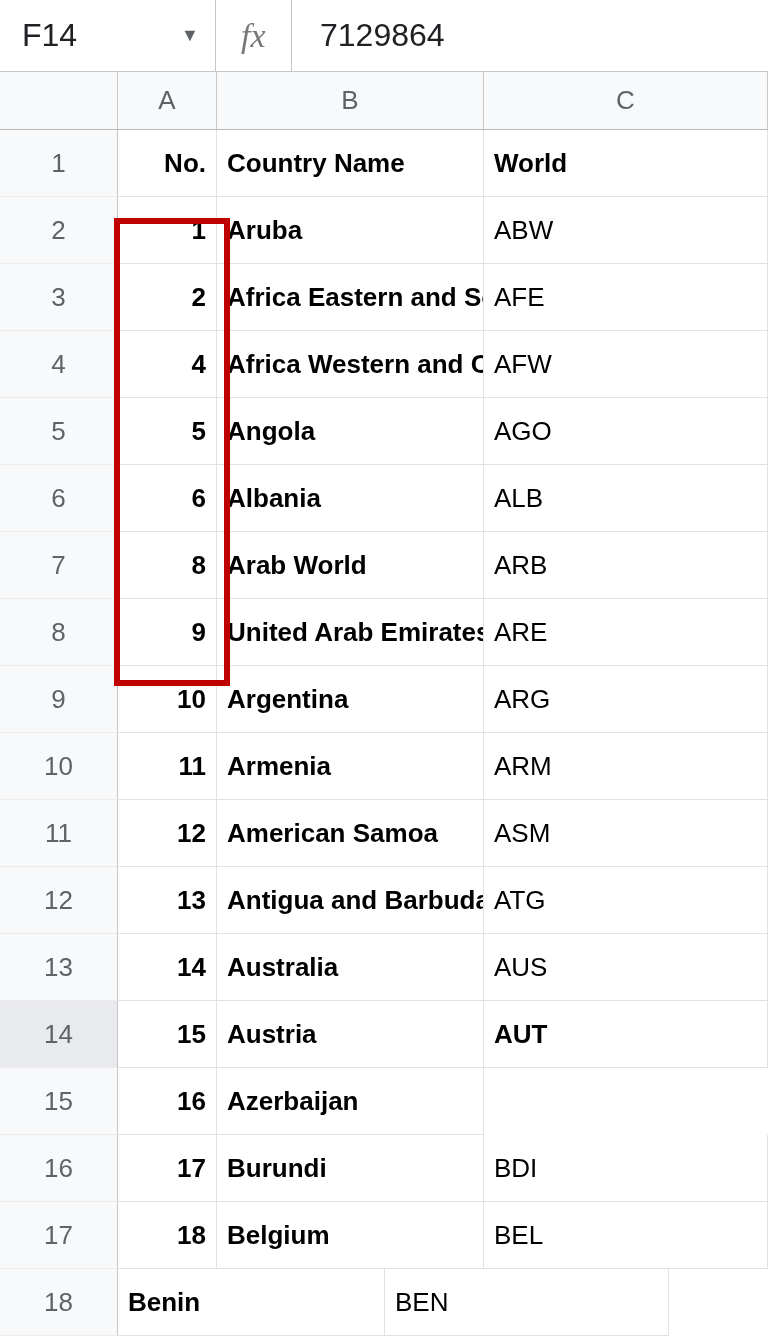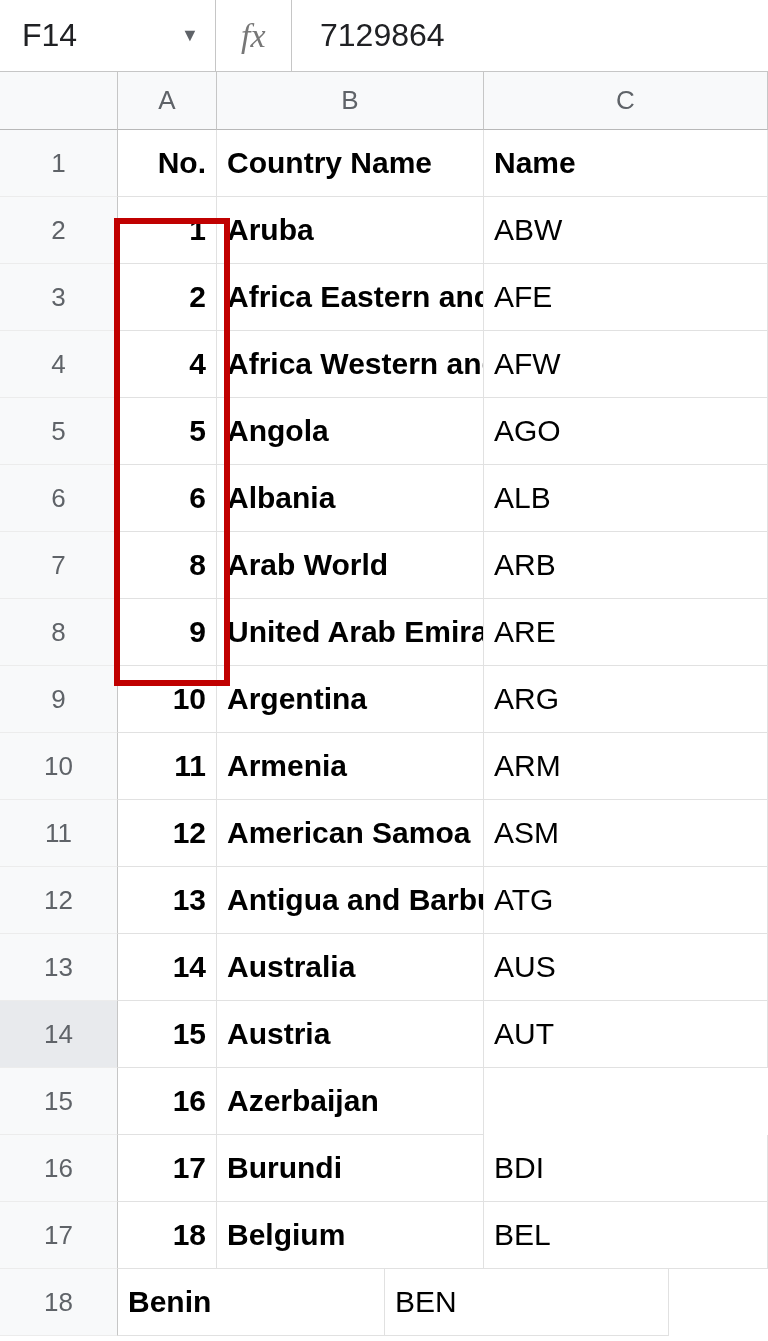--- a/index.html
+++ b/index.html
@@ -108,21 +108,21 @@
     top: 58px; left: 118px;
   }
   .row { display: flex; height: 67px; }
   .cell {
     height: 67px;
     border-right: 1px solid #e1e1e1;
     border-bottom: 1px solid #e1e1e1;
     display: flex;
     align-items: center;
     padding: 0 10px;
-    font-size: 30px;
+    font-size: 26px;
     overflow: hidden;
     white-space: nowrap;
   }
   .cell.bold { font-weight: 700; }
   .cell.right { justify-content: flex-end; }
 
   
   .annotation {
     position: absolute;
     border: 6px solid #C00000;
@@ -168,21 +168,21 @@
       <div class="row-header selected">14</div>
       <div class="row-header">15</div>
       <div class="row-header">16</div>
       <div class="row-header">17</div>
       <div class="row-header">18</div>
     </div>
   <div class="cells" id="cells">
       <div class="row">
         <div class="cell bold right" style="width: 99px;">No.</div>
         <div class="cell bold" style="width: 267px;">Country Name</div>
-        <div class="cell bold" style="width: 284px;">Name</div>
+        <div class="cell bold" style="width: 284px;">World</div>
       </div>
       <div class="row">
         <div class="cell bold right" style="width: 99px;">1</div>
         <div class="cell bold" style="width: 267px;">Aruba</div>
         <div class="cell" style="width: 284px;">ABW</div>
       </div>
       <div class="row">
         <div class="cell bold right" style="width: 99px;">2</div>
         <div class="cell bold" style="width: 267px;">Africa Eastern and Southern</div>
         <div class="cell" style="width: 284px;">AFE</div>
@@ -233,21 +233,21 @@
         <div class="cell" style="width: 284px;">ATG</div>
       </div>
       <div class="row">
         <div class="cell bold right" style="width: 99px;">14</div>
         <div class="cell bold" style="width: 267px;">Australia</div>
         <div class="cell" style="width: 284px;">AUS</div>
       </div>
       <div class="row">
         <div class="cell bold right" style="width: 99px;">15</div>
         <div class="cell bold" style="width: 267px;">Austria</div>
-        <div class="cell" style="width: 284px;">AUT</div>
+        <div class="cell" style="width: 284px; font-weight: bold;">AUT</div>
       </div>
       <div class="row">
         <div class="cell bold right" style="width: 99px;">16</div>
         <div class="cell bold" style="width: 267px;">Azerbaijan</div>
       </div>
       <div class="row">
         <div class="cell bold right" style="width: 99px;">17</div>
         <div class="cell bold" style="width: 267px;">Burundi</div>
         <div class="cell" style="width: 284px;">BDI</div>
       </div>

